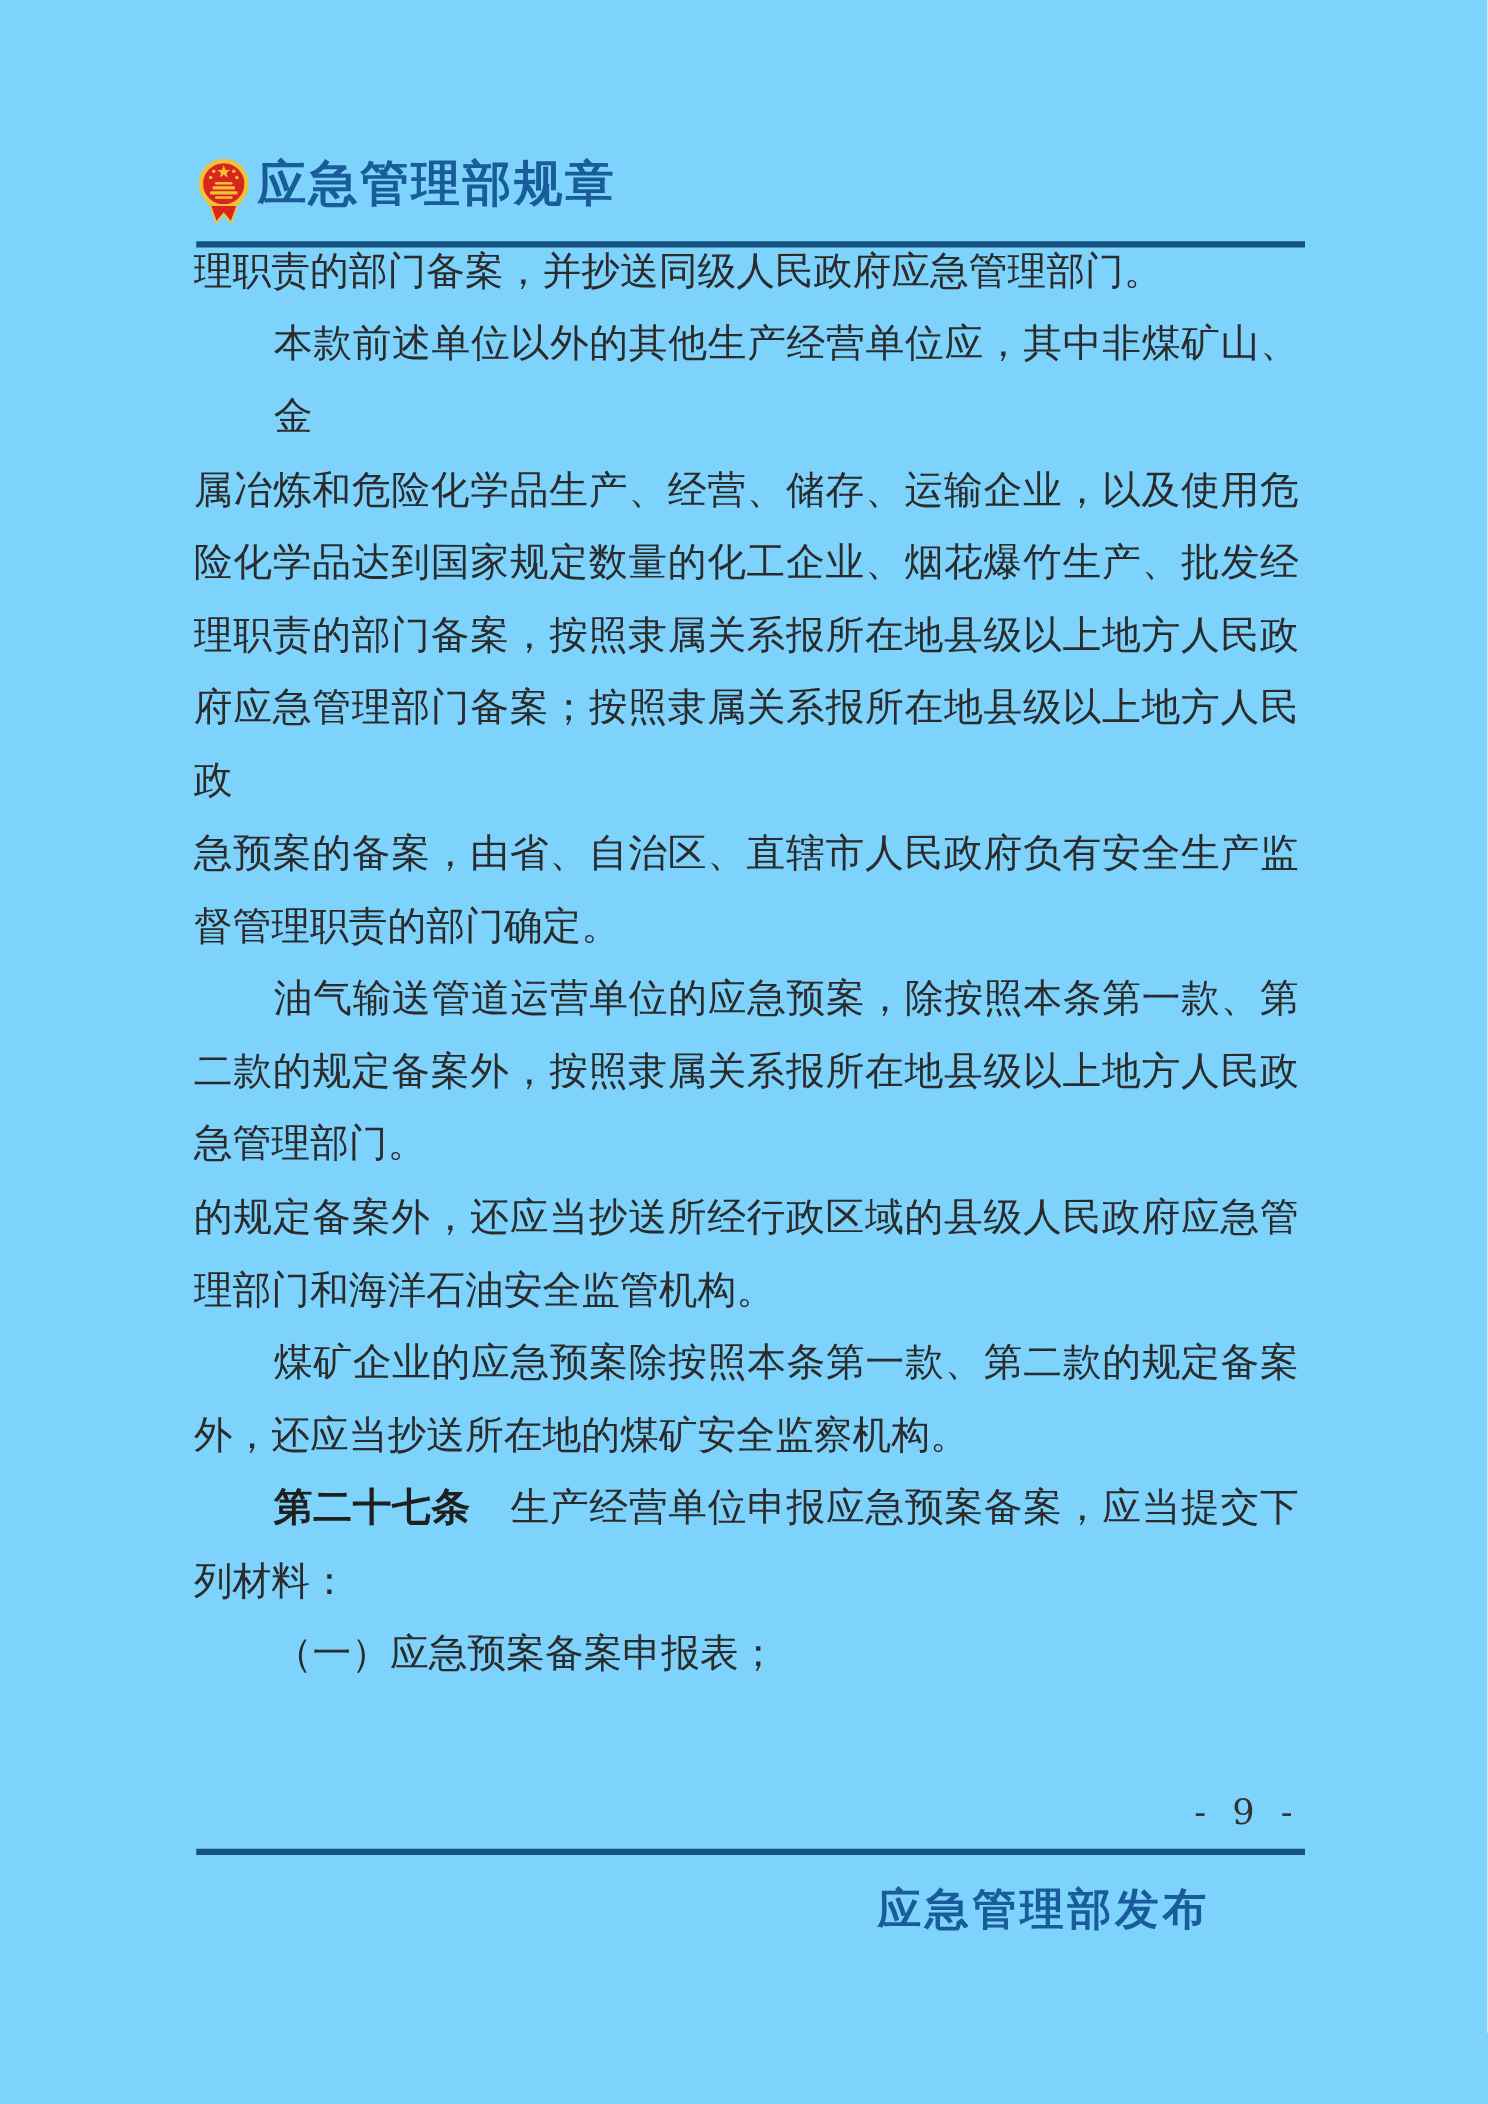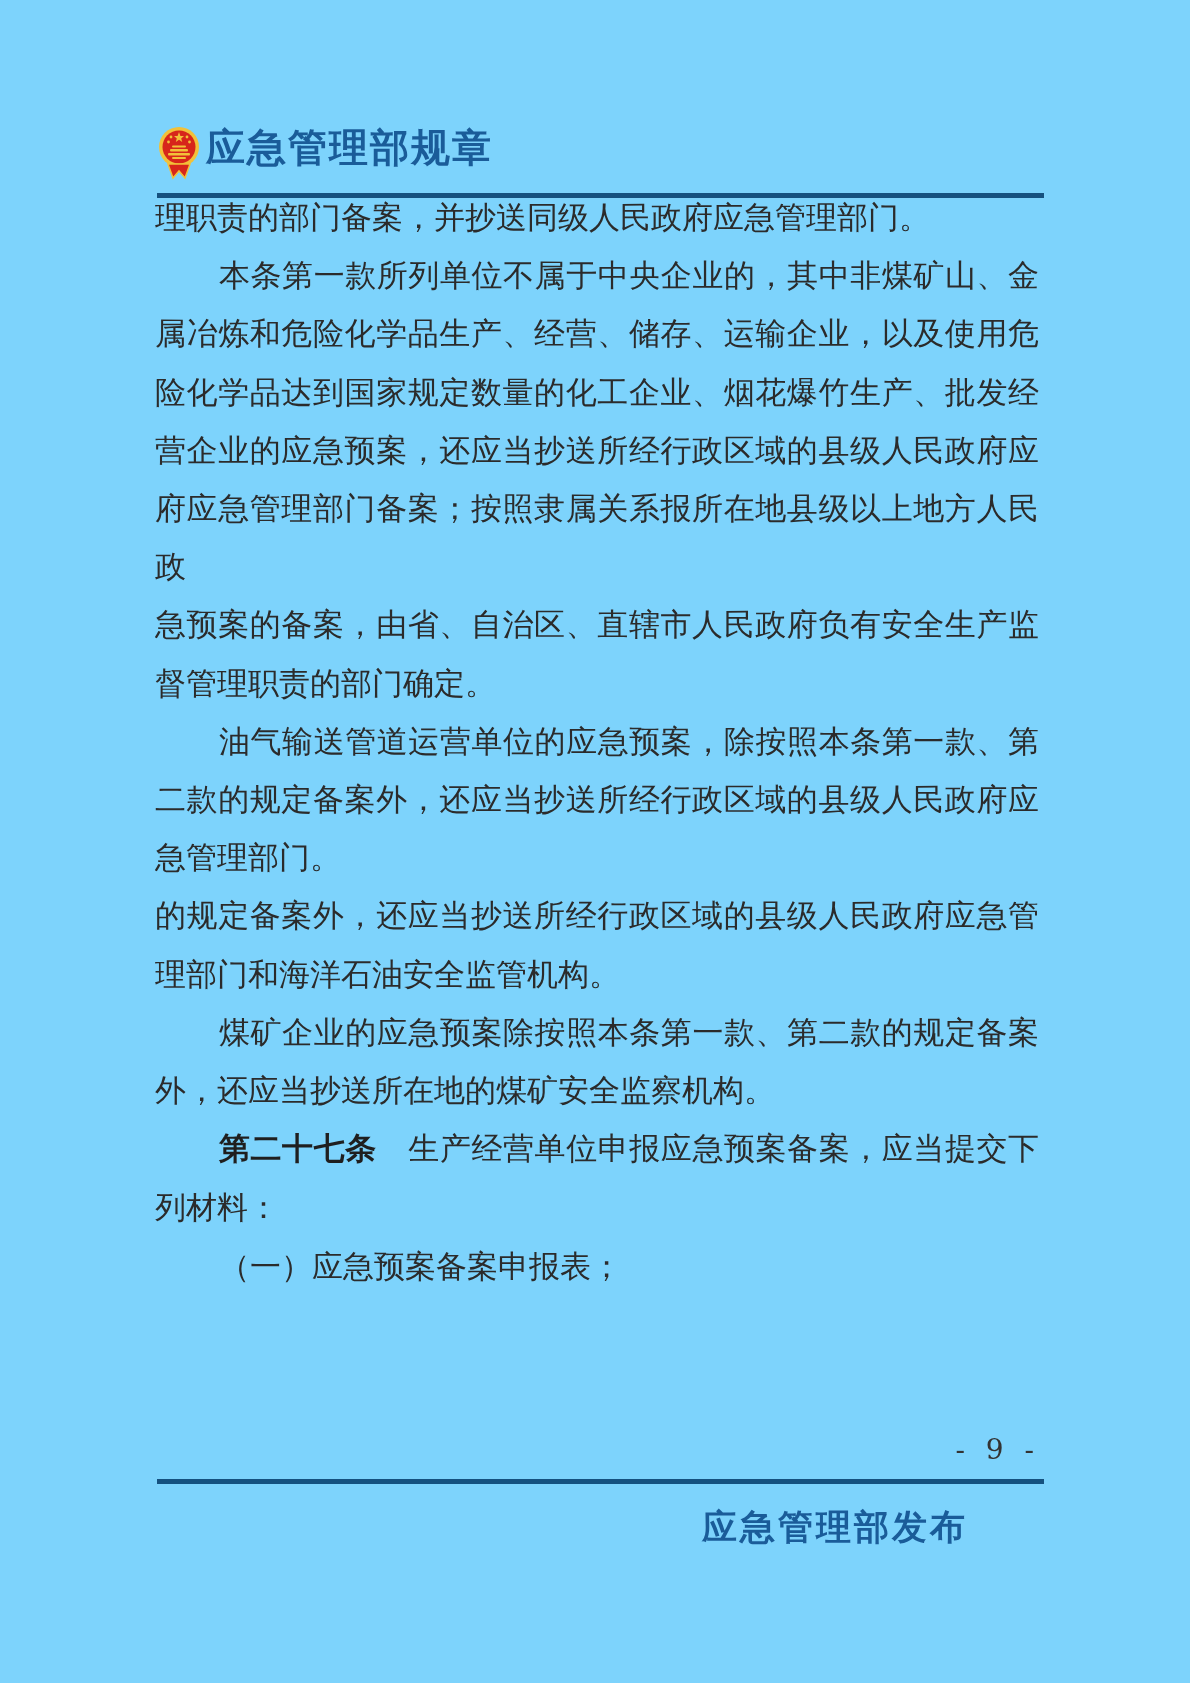--- a/index.html
+++ b/index.html
@@ -79,29 +79,29 @@
       <rect x="12" y="25" width="18" height="2.6" rx="1" fill="#F2C139"></rect>
       <rect x="10" y="29" width="22" height="2.6" rx="1" fill="#F2C139"></rect>
       <rect x="14" y="33" width="14" height="2" rx="1" fill="#F2C139"></rect>
     </svg>
   </div>
   <div class="header-title">应急管理部规章</div>
   <div class="header-rule"></div>
 
   <div class="body-text">
       <div class="line nofill">理职责的部门备案，并抄送同级人民政府应急管理部门。</div>
-      <div class="line fill indent">本条第一款所列单位不属于中央企业的，其中非煤矿山、金</div>
+      <div class="line fill indent">本款前述单位以外的其他生产经营单位应，其中非煤矿山、金</div>
       <div class="line fill">属冶炼和危险化学品生产、经营、储存、运输企业，以及使用危</div>
       <div class="line fill">险化学品达到国家规定数量的化工企业、烟花爆竹生产、批发经</div>
-      <div class="line fill">营企业的应急预案，还应当抄送所经行政区域的县级人民政府应</div>
+      <div class="line fill">理职责的部门备案，按照隶属关系报所在地县级以上地方人民政</div>
       <div class="line fill">府应急管理部门备案；按照隶属关系报所在地县级以上地方人民政</div>
       <div class="line fill">急预案的备案，由省、自治区、直辖市人民政府负有安全生产监</div>
       <div class="line nofill">督管理职责的部门确定。</div>
       <div class="line fill indent">油气输送管道运营单位的应急预案，除按照本条第一款、第</div>
-      <div class="line fill">二款的规定备案外，还应当抄送所经行政区域的县级人民政府应</div>
+      <div class="line fill">二款的规定备案外，按照隶属关系报所在地县级以上地方人民政</div>
       <div class="line nofill">急管理部门。</div>
       <div class="line fill">的规定备案外，还应当抄送所经行政区域的县级人民政府应急管</div>
       <div class="line nofill">理部门和海洋石油安全监管机构。</div>
       <div class="line fill indent">煤矿企业的应急预案除按照本条第一款、第二款的规定备案</div>
       <div class="line nofill">外，还应当抄送所在地的煤矿安全监察机构。</div>
       <div class="line fill indent"><span class="term">第二十七条</span>　生产经营单位申报应急预案备案，应当提交下</div>
       <div class="line nofill">列材料：</div>
       <div class="line nofill indent">（一）应急预案备案申报表；</div>
     </div>
 

